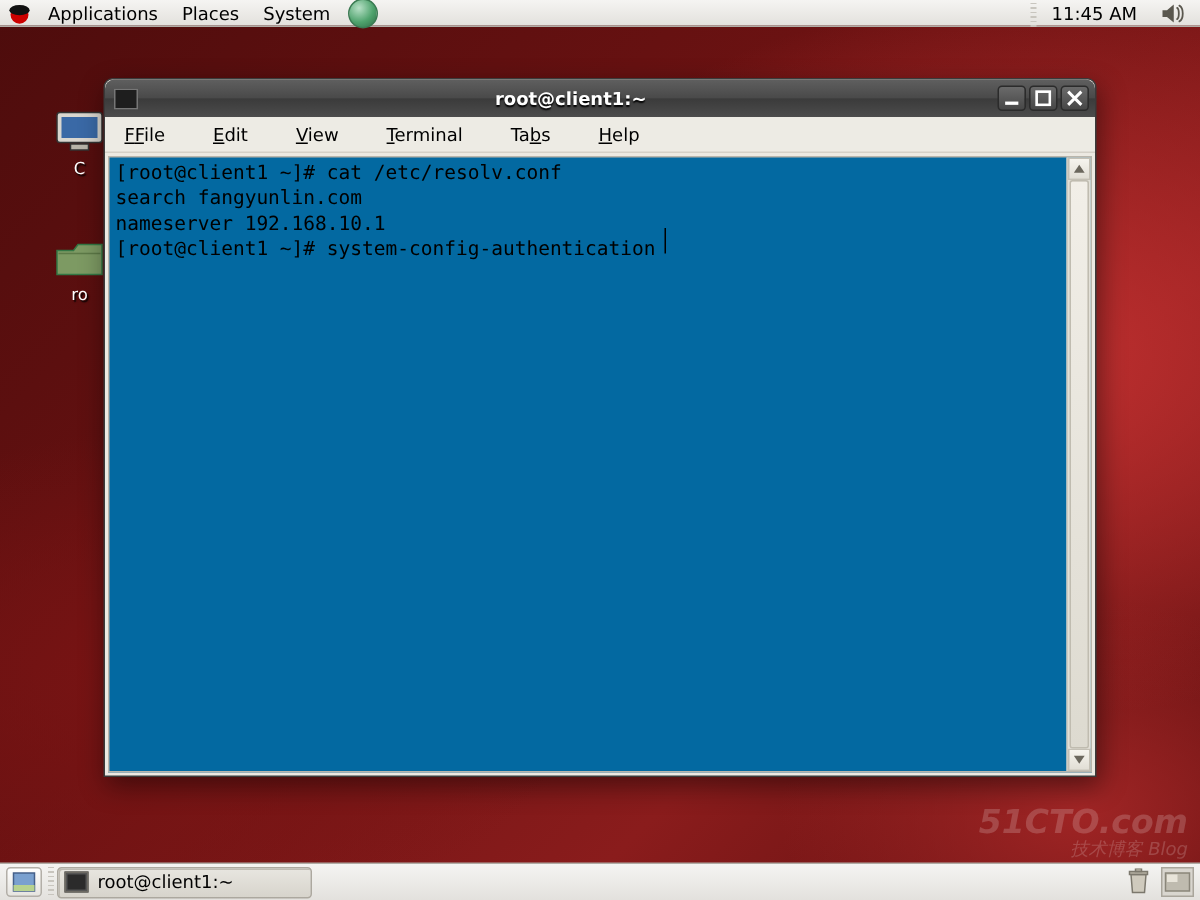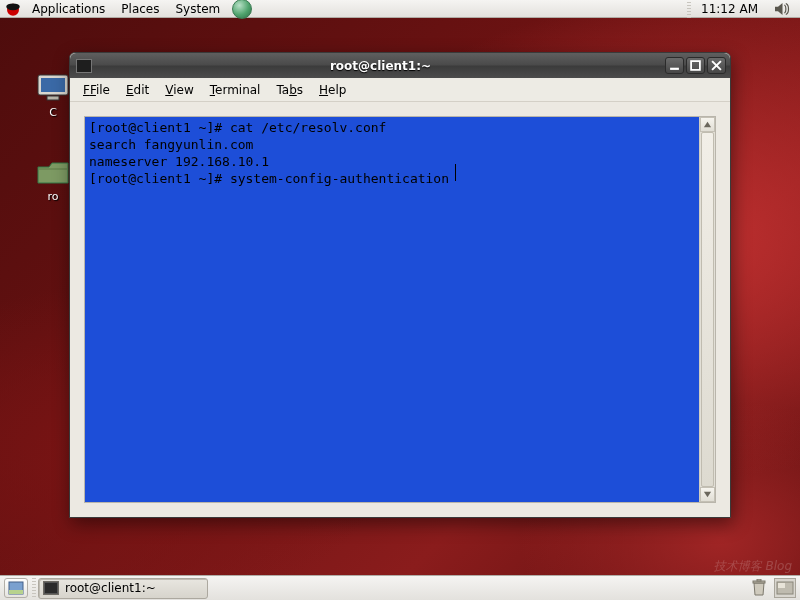--- a/index.html
+++ b/index.html
@@ -131,30 +131,30 @@
     width: 19px; height: 17px; margin-left: 2px;
     border: 1px solid #2b2b2b; border-radius: 3px;
     background: linear-gradient(#6a6a6a,#474747);
     display: inline-flex; align-items: center; justify-content: center;
     cursor: pointer;
   }
   .win-btn svg { width: 11px; height: 11px; }
   .menubar {
     height: 24px; background: #edebe4;
     border-bottom: 1px solid #d4d0c7;
-    display: flex; align-items: center; padding: 0 6px; gap: 2px;
+    display: flex; align-items: center; padding: 0 6px; gap: 18px;
   }
   .menu-item {
     padding: 3px 7px; cursor: pointer; border-radius: 2px;
   }
   .menu-item .ul { text-decoration: underline; }
   .terminal-body {
-    flex: 1; margin: 14px;
+    flex: 1; margin: 2px;
     border: 1px solid #b9b5ab;
-    background: #1d4ed8;
+    background: #0369a1;
     display: flex;
   }
   .terminal-text {
     flex: 1; padding: 2px 4px;
     font-family: "DejaVu Sans Mono","Liberation Mono",monospace;
     font-size: 13px; line-height: 17px;
     white-space: pre; color: #000;
     position: relative;
   }
   .cursor-caret {
@@ -196,21 +196,21 @@
         <circle cx="12" cy="13" r="8" fill="#cc0000"></circle>
         <ellipse cx="12" cy="9" rx="9" ry="4.5" fill="#111"></ellipse>
       </svg>
   </span>
   <div class="panel-item">Applications</div>
   <div class="panel-item">Places</div>
   <div class="panel-item">System</div>
   <span class="gnome-sphere"></span>
   <div class="spacer"></div>
   <div class="panel-sep"></div>
-  <div class="clock">11:12 AM</div>
+  <div class="clock">11:45 AM</div>
   <span class="sound-icon">
     <svg width="18" height="18" viewBox="0 0 24 24">
         <path d="M4 9v6h4l6 5V4L8 9H4z" fill="#5a574e"></path>
         <path d="M17 7c2 1 2 9 0 10M19 5c4 2 4 12 0 14" stroke="#5a574e" stroke-width="1.6" fill="none" stroke-linecap="round"></path>
       </svg>
   </span>
 </div>
 
 <div class="desktop-icon" style="left:18px; top:70px;">
   <div class="icon-box">
@@ -277,20 +277,21 @@
       <div class="arrow">
           <svg width="9" height="9" viewBox="0 0 10 10">
             <path d="M5 8l4-6H1z" fill="#6b675d"></path>
           </svg>
         </div>
     </div>
   </div>
 </div>
 
 <div class="watermark">
+  <span>51CTO.com</span>
   <small>技术博客  Blog</small>
 </div>
 
 <div class="bottom-panel">
   <span class="show-desktop">
     <svg width="16" height="14" viewBox="0 0 16 14">
         <rect x="1" y="1" width="14" height="12" fill="#7aa0cf" stroke="#45608a"></rect>
         <rect x="1" y="9" width="14" height="4" fill="#b7d28e"></rect>
       </svg>
   </span>

